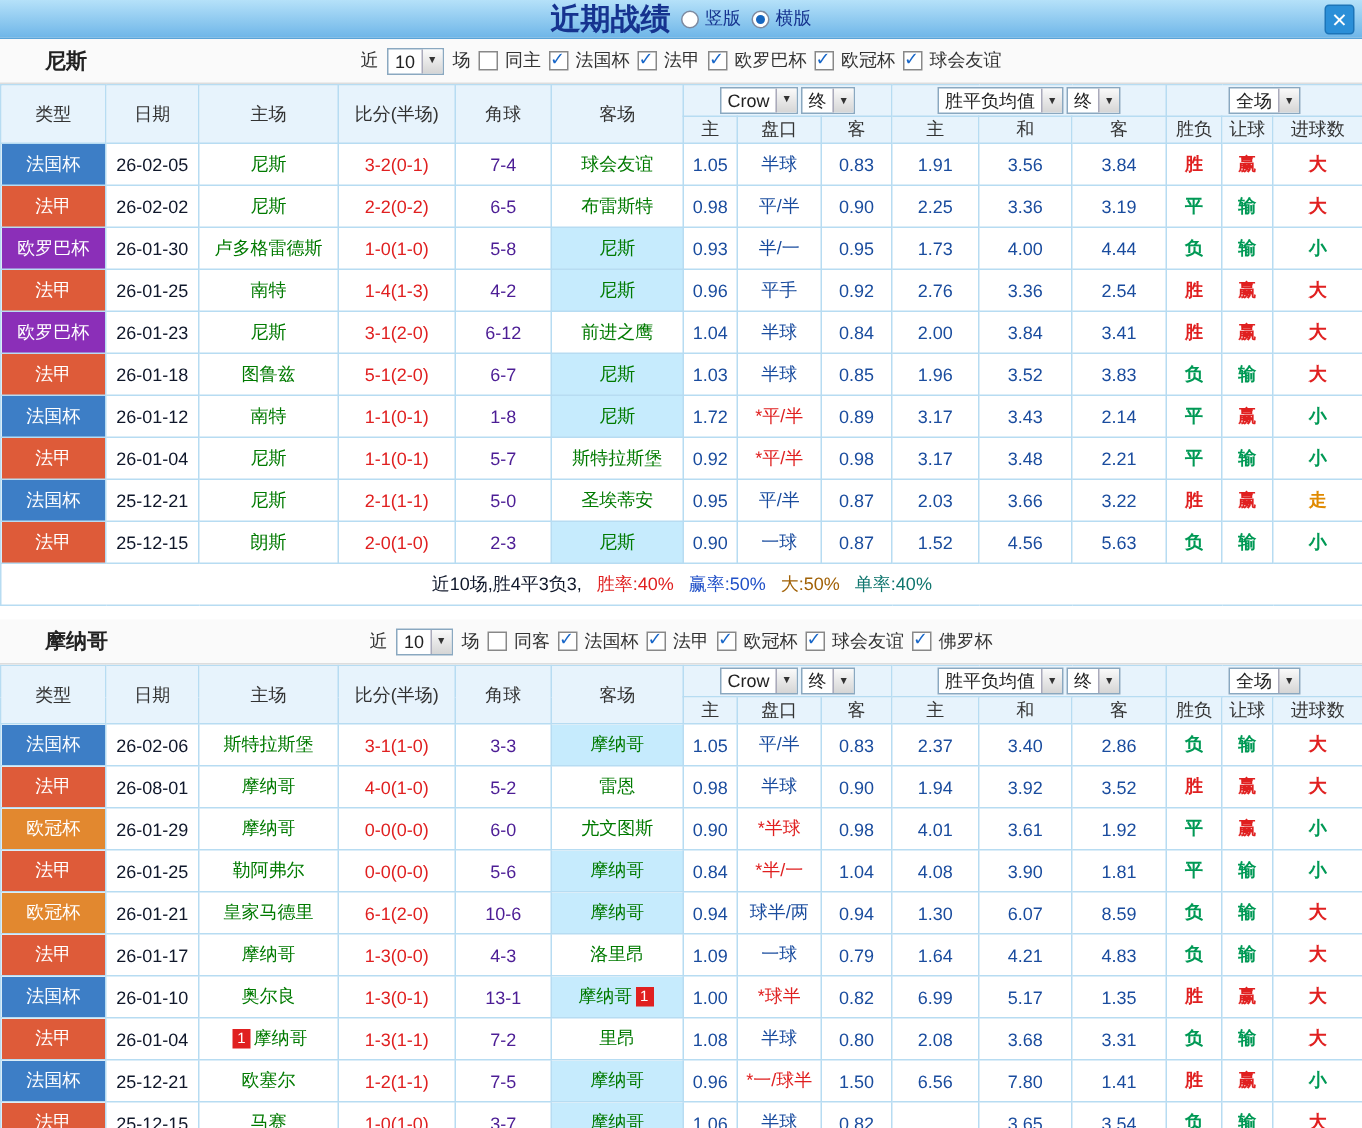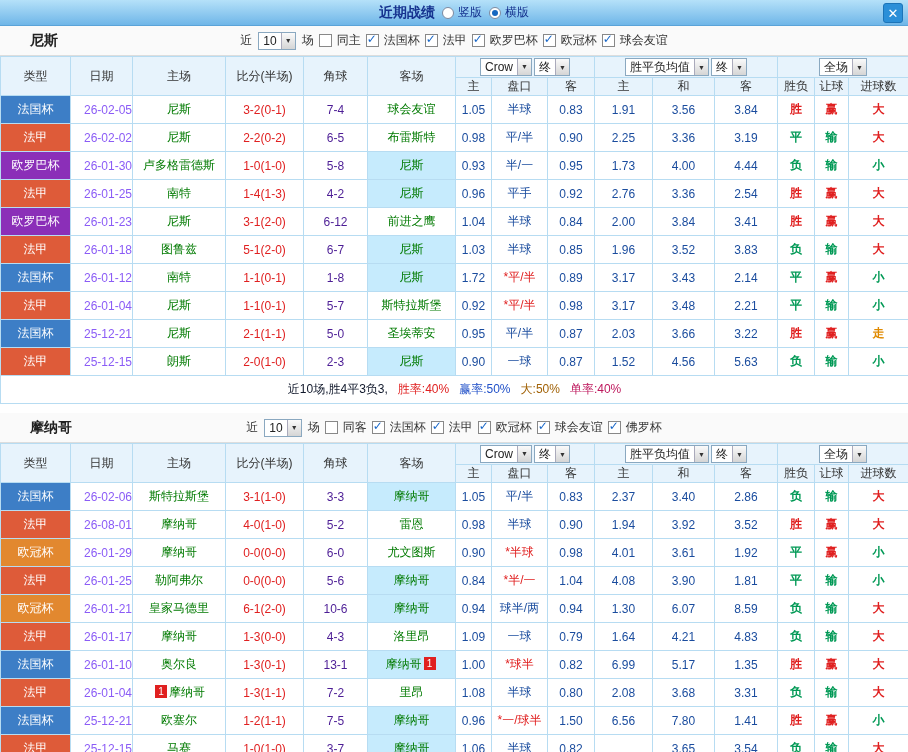--- a/index.html
+++ b/index.html
@@ -4,21 +4,21 @@
 <style>
   * { margin:0; padding:0; box-sizing:border-box; }
   html,body { width:908px; height:752px; overflow:hidden; background:#fff;
     font-family:"Liberation Sans","DejaVu Sans",sans-serif; font-size:12px; }
 
   
   .topbar { height:26px; background:linear-gradient(#b5e1f9,#6fb6e8);
     position:relative; display:flex; align-items:center; justify-content:center;
     border-bottom:1px solid #5aa3d8; }
   .topbar-center { display:flex; align-items:center; gap:7px; }
-  .topbar-title { color:#16338f; font-weight:bold; font-size:14px; }
+  .topbar-title { color:#16338f; font-weight:bold; font-size:20px; }
   .radio-group { display:inline-flex; align-items:center; gap:4px; cursor:pointer; }
   .radio { width:12px; height:12px; border-radius:50%; background:#fff;
     border:1px solid #7d8aa0; display:inline-block; position:relative; }
   .radio.checked::after { content:""; position:absolute; left:2px; top:2px;
     width:6px; height:6px; border-radius:50%; background:#1667c0; }
   .radio-label { color:#16338f; }
   .close-btn { position:absolute; right:5px; top:3px; width:20px; height:20px;
     background:#2b8fd8; color:#fff; text-align:center; line-height:19px;
     border-radius:3px; font-weight:bold; font-size:13px; cursor:pointer;
     border:1px solid #1c74b8; }
@@ -48,21 +48,21 @@
   
   table { border-collapse:collapse; table-layout:fixed; width:908px; }
   th,td { border:1px solid #b7dcf2; text-align:center; padding:0;
     white-space:nowrap; overflow:hidden; font-weight:normal; color:#333; }
   thead th, thead td { background:#e7f3fc; }
   thead tr:first-child th, thead tr:first-child td { height:21px; }
   thead tr:last-child th { height:17px; }
   .ctrl { }
   tbody td { height:28px; background:#fff; }
   td.type  { color:#fff; cursor:pointer; }
-  td.date  { color:#8b5cf6;text-align:right; }
+  td.date  { color:#0f172a; }
   td.team  { color:#007a00; cursor:pointer; }
   td.team.hl { background:#c6ebfd; }
   td.score { color:#e02020; cursor:pointer; }
   td.corners { color:#4c1d95; }
   td.odds  { color:#1a4c9e; }
   td.odds.red { color:#e02020; }
   td.res   { font-weight:bold; }
   .badge { display:inline-block; min-width:12px; height:13px; background:#e02020;
     color:#fff; font-size:10px; line-height:13px; padding:0 1px; margin:0 2px;
     vertical-align:1px; }
@@ -334,21 +334,21 @@
             <td class="odds">一球</td>
             <td class="odds">0.87</td>
             <td class="odds">1.52</td>
             <td class="odds">4.56</td>
             <td class="odds">5.63</td>
             <td class="res" style="color: rgb(0, 153, 85);">负</td>
             <td class="res" style="color: rgb(0, 153, 85);">输</td>
             <td class="res" style="color: rgb(0, 153, 85);">小</td>
           </tr>
           <tr class="summary">
-            <td colspan="15"><span style="color: #0f172a;">近10场,胜4平3负3,</span><span style="color: rgb(224, 32, 32);">胜率:40%</span><span style="color: rgb(32, 80, 200);">赢率:50%</span><span style="color: #a16207;">大:50%</span><span style="color: #be185d;">单率:40%</span></td>
+            <td colspan="15"><span style="color: #0f172a;">近10场,胜4平3负3,</span><span style="color: rgb(224, 32, 32);">胜率:40%</span><span style="color: rgb(32, 80, 200);">赢率:50%</span><span style="color: #a16207;">大:50%</span><span style="color: #0f766e;">单率:40%</span></td>
           </tr>
         </tbody>
       </table>
     </div>
     <div class="section">
       <div class="section-head">
         <div class="team-name">摩纳哥</div>
         <div class="filters">
           <span class="flabel">近</span>
           <span class="sel">

